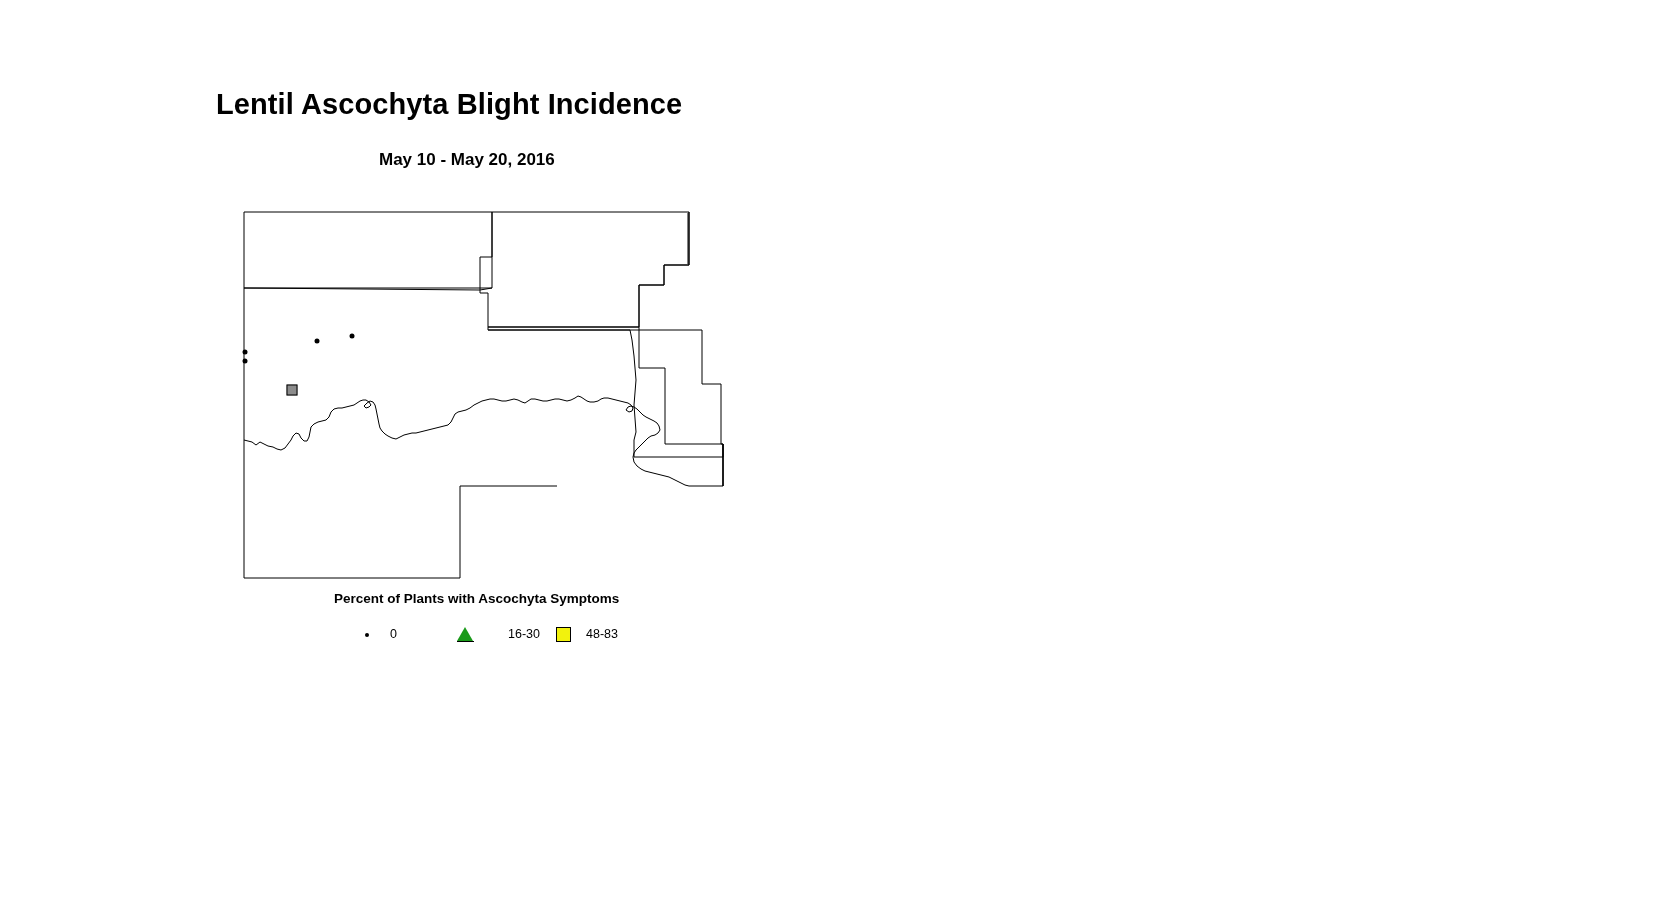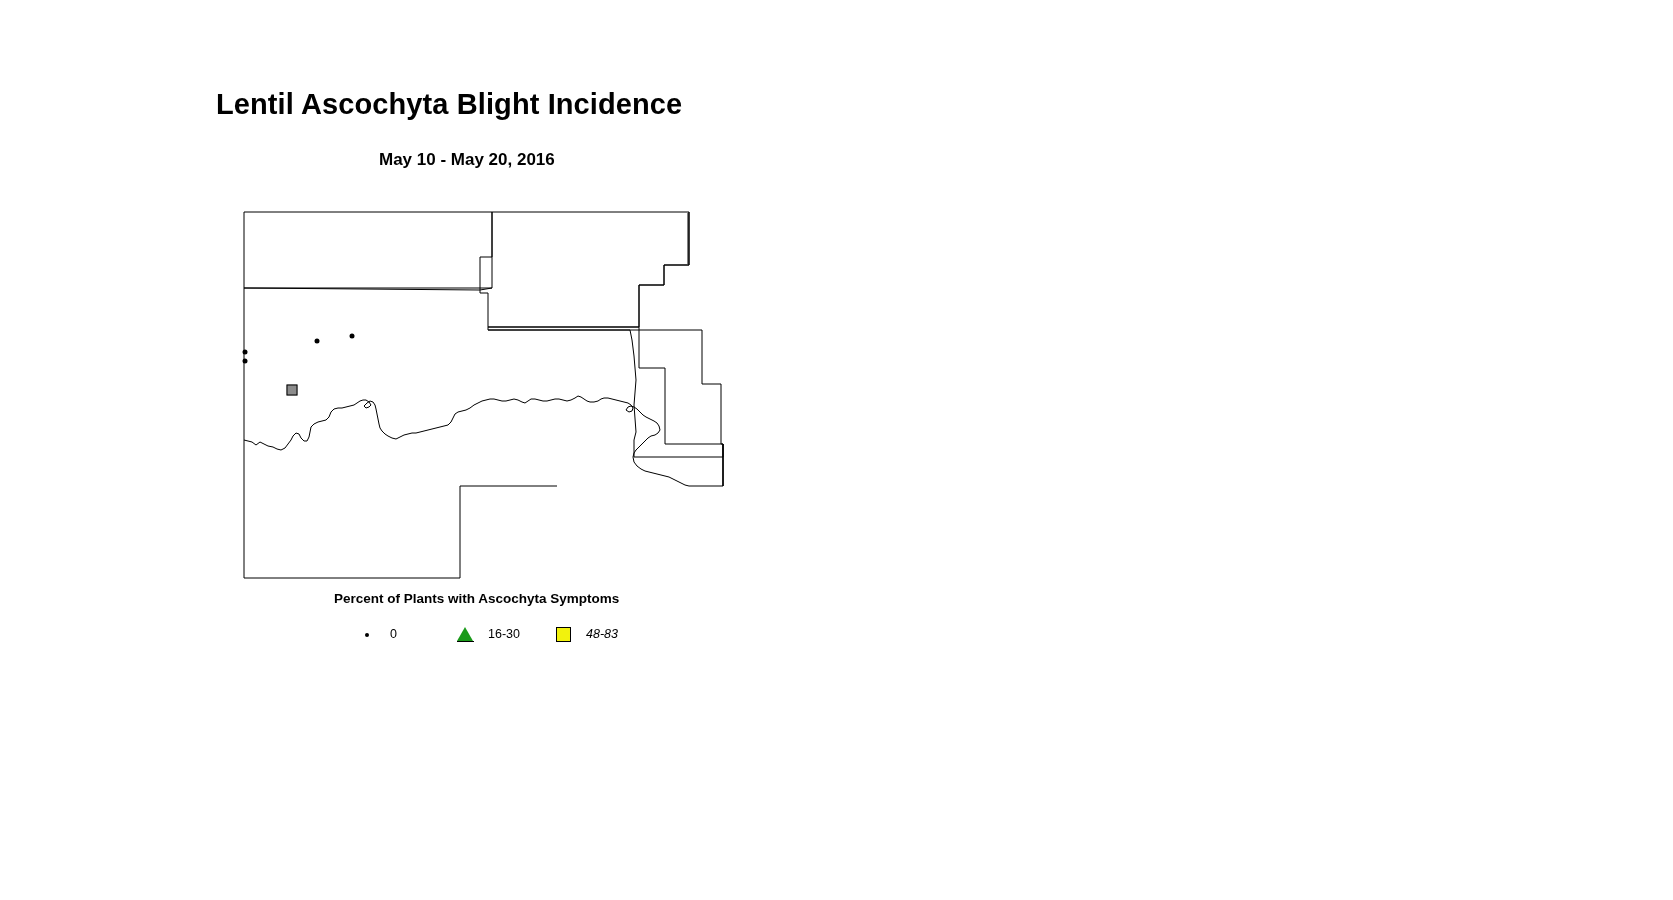--- a/index.html
+++ b/index.html
@@ -88,22 +88,22 @@
     display: flex;
     height: 33px;
     align-items: center;
   }
   .legend-item {
     display: flex;
     align-items: center;
     height: 33px;
   }
   .legend-item.col-1 { width: 98px; }
-  .legend-item.col-2 { width: 98px; }
-  .legend-item.col-3 { width: 110px; font-style: italic; }
+  .legend-item.col-2 { width: 98px; gap: 20px; }
+  .legend-item.col-3 { width: 110px; }
 
   .legend-sym {
     width: 26px;
     height: 22px;
     display: flex;
     align-items: center;
     justify-content: center;
     flex: 0 0 26px;
   }
   .legend-label {

